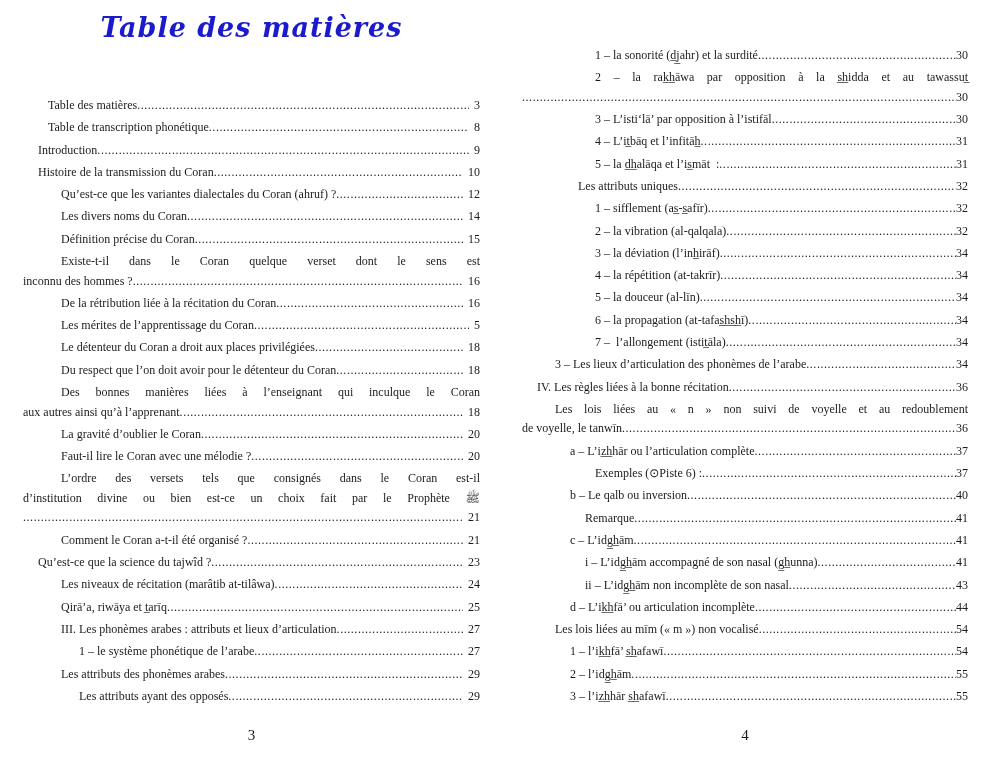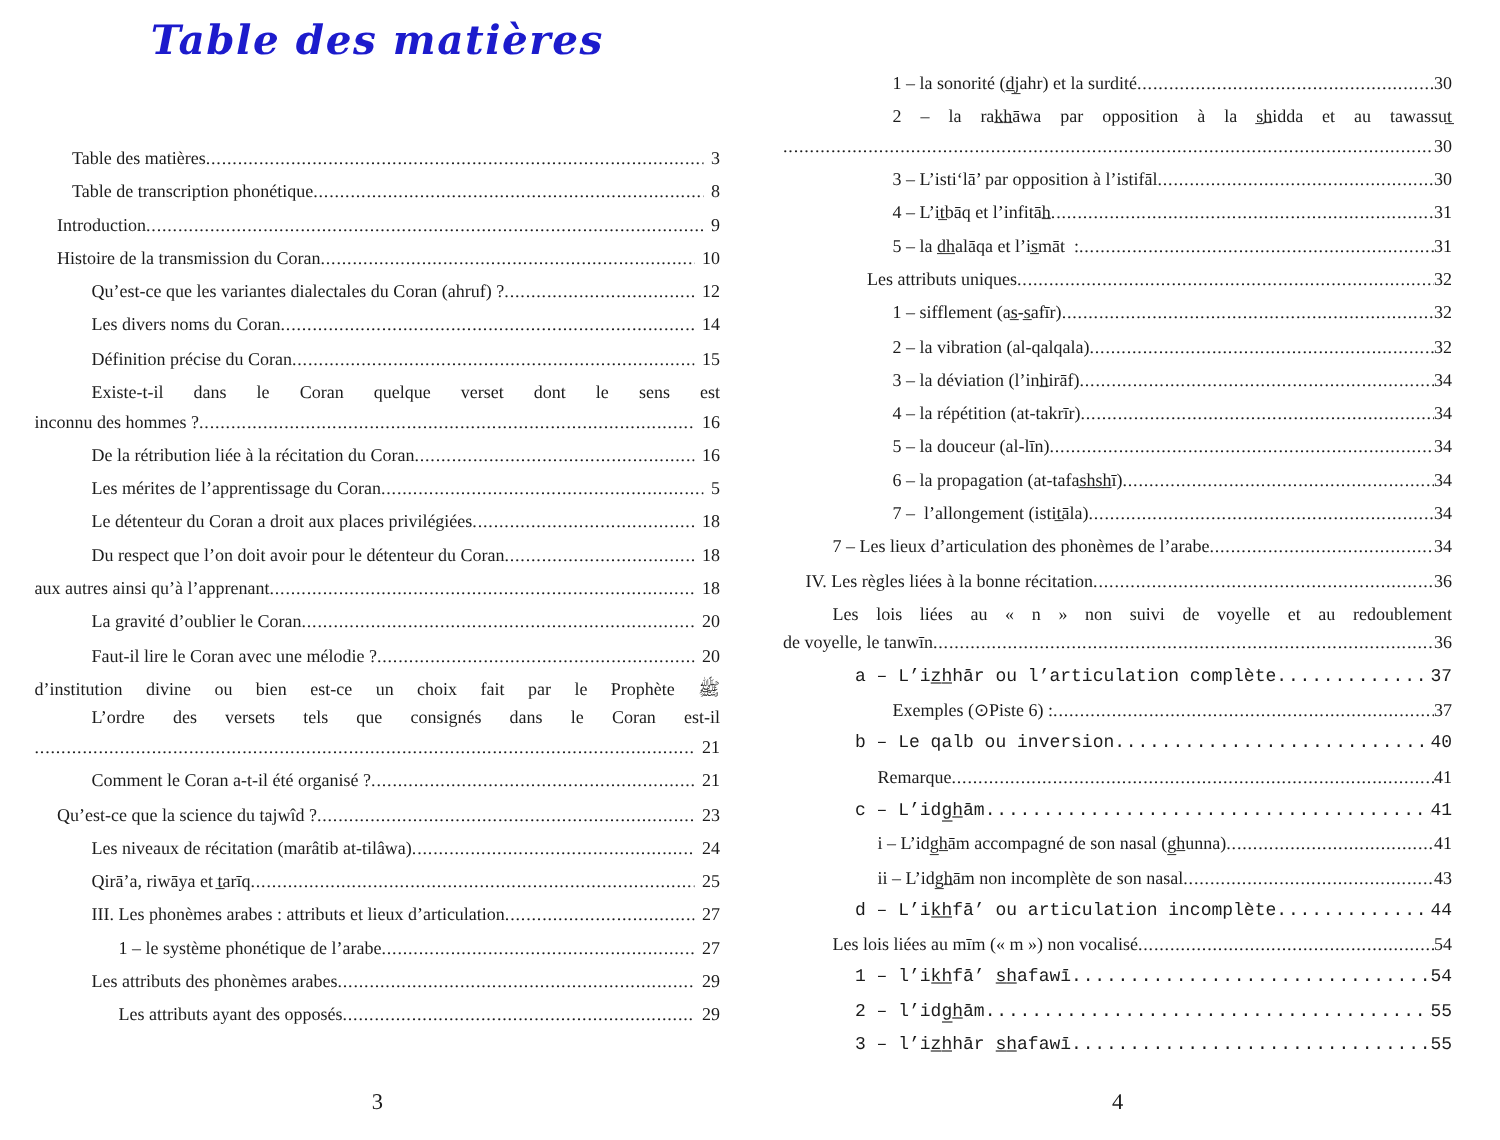--- a/index.html
+++ b/index.html
@@ -38,21 +38,21 @@
     letter-spacing:0.55px;
   }
   .pg{flex:0 0 auto;}
   .pleft .pg{margin-left:5px;}
 
   
   .ind-lt{padding-left:25px;}
   .ind-l1{padding-left:15px;}
   .ind-l2{padding-left:38px;}
   .pright .ind-l2{padding-left:33px;}
-  .ind-l3{padding-left:48px;font-family:Liberation Mono, monospace;}
+  .ind-l3{padding-left:48px;}
   .ind-l3b{padding-left:56px;}
   .ind-l4{padding-left:63px;justify-content:center;}
   .ind-l5{padding-left:73px;}
 
   .folio{position:absolute;top:727px;left:0;right:0;text-align:center;font-size:15px;}
 </style>
 </head>
 <body>
 
 <div class="canvas" style="color: rgb(27, 27, 27);">
@@ -139,20 +139,21 @@
           </div>
         </div>
         <div class="entry">
           <div class="toc-line ind-l2 last">
             <span class="lbl">Du respect que l’on doit avoir pour le détenteur du Coran</span>
             <span class="dots"></span>
             <span class="pg">18</span>
           </div>
         </div>
         <div class="entry">
+          <div class="toc-line ind-l2 fill">Des bonnes manières liées à l’enseignant qui inculque le Coran</div>
           <div class="toc-line last">
             <span class="lbl">aux autres ainsi qu’à l’apprenant</span>
             <span class="dots"></span>
             <span class="pg">18</span>
           </div>
         </div>
         <div class="entry">
           <div class="toc-line ind-l2 last">
             <span class="lbl">La gravité d’oublier le Coran</span>
             <span class="dots"></span>
@@ -160,22 +161,22 @@
           </div>
         </div>
         <div class="entry">
           <div class="toc-line ind-l2 last">
             <span class="lbl">Faut-il lire le Coran avec une mélodie ?</span>
             <span class="dots"></span>
             <span class="pg">20</span>
           </div>
         </div>
         <div class="entry">
+          <div class="toc-line ind-l2 fill">L’ordre des versets tels que consignés dans le Coran est-il</div>
           <div class="toc-line fill">d’institution divine ou bien est-ce un choix fait par le Prophète ﷺ</div>
-          <div class="toc-line ind-l2 fill">L’ordre des versets tels que consignés dans le Coran est-il</div>
           <div class="toc-line last">
             <span class="dots"></span>
             <span class="pg">21</span>
           </div>
         </div>
         <div class="entry">
           <div class="toc-line ind-l2 last">
             <span class="lbl">Comment le Coran a-t-il été organisé ?</span>
             <span class="dots"></span>
             <span class="pg">21</span>
@@ -323,21 +324,21 @@
         </div>
         <div class="entry">
           <div class="toc-line ind-l5 last">
             <span class="lbl">7 –  l’allongement (istit̲āla)</span>
             <span class="dots"></span>
             <span class="pg">34</span>
           </div>
         </div>
         <div class="entry">
           <div class="toc-line ind-l2 last">
-            <span class="lbl">7 – Les lieux d’articulation des phonèmes de l’arabe</span>
+            <span class="lbl">3 – Les lieux d’articulation des phonèmes de l’arabe</span>
             <span class="dots"></span>
             <span class="pg">34</span>
           </div>
         </div>
         <div class="entry">
           <div class="toc-line ind-l1 last">
             <span class="lbl">IV. Les règles liées à la bonne récitation</span>
             <span class="dots"></span>
             <span class="pg">36</span>
           </div>

